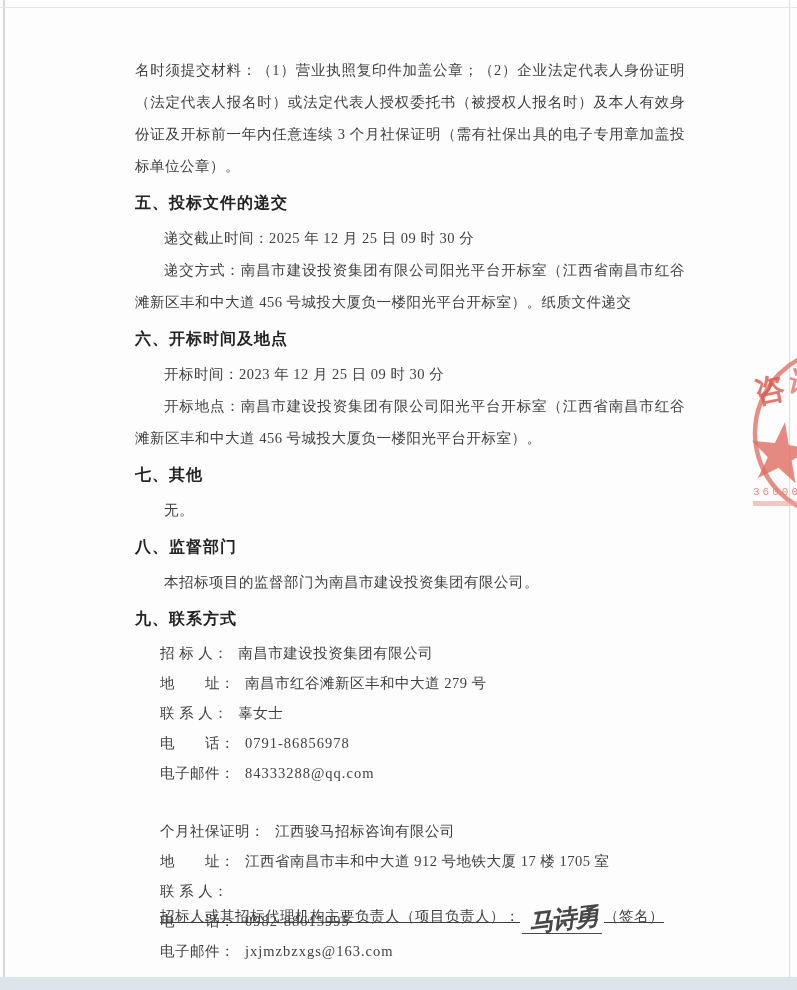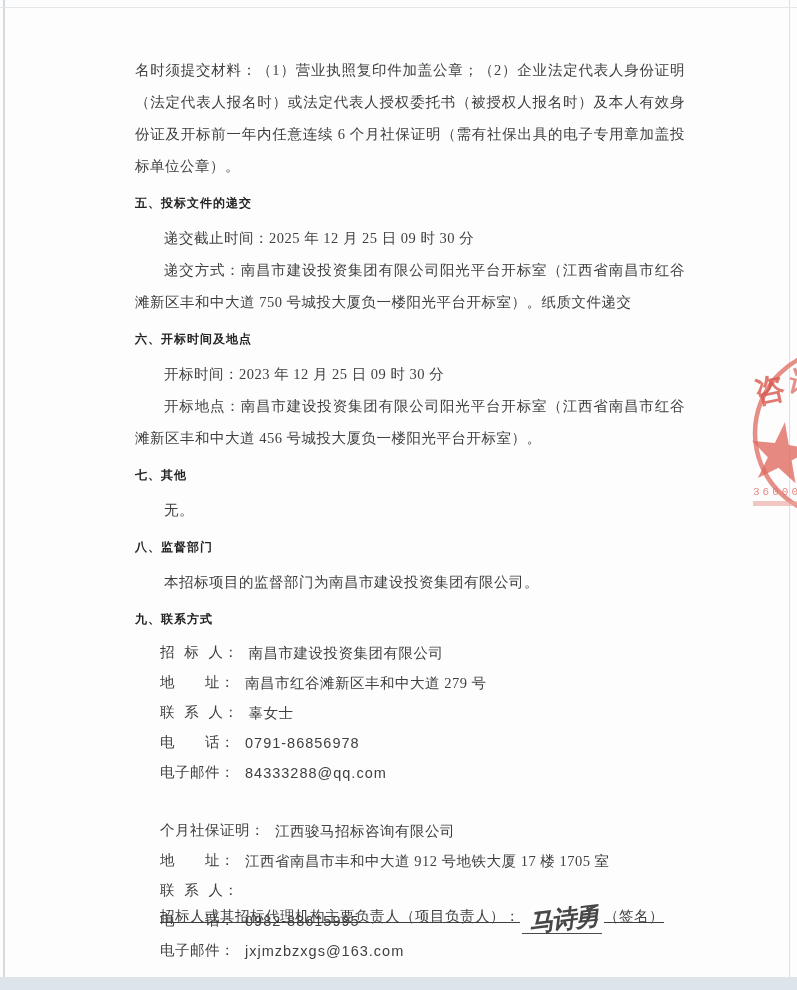--- a/index.html
+++ b/index.html
@@ -26,37 +26,37 @@
   }
   p.body{
     margin:0;
     line-height:32px;
     text-align:justify;
     letter-spacing:.5px;
   }
   p.indent{text-indent:2em;}
   h2.sec{
     font-family:"Liberation Sans","DejaVu Sans",sans-serif;
-    font-size:12px;
+    font-size:16px;
     font-weight:bold;
     color:#232323;
     letter-spacing:1px;
     margin:9px 0 7px 0;
     line-height:24px;
   }
   .row{
     display:flex;
     line-height:30px;
     margin:0 0 0 25px;
     letter-spacing:.5px;
     white-space:pre;
   }
-  .row .lbl{flex:0 0 auto;font-family:Liberation Mono, monospace;}
+  .row .lbl{flex:0 0 auto;}
   .row .val{margin-left:10px;}
-  .row .val.mono{font-family:Liberation Sans, sans-serif;letter-spacing:1px;}
+  .row .val.mono{font-family:Liberation Serif, serif;letter-spacing:1px;}
   .agency-block{margin-top:28px;}
 
   .sign-line{
     position:absolute;
     left:160px;top:900px;
     width:560px;
     font-size:14.5px;
     letter-spacing:.5px;
     white-space:nowrap;
   }
@@ -93,25 +93,25 @@
 
 <div class="scan">
 
   <div class="edge-left"></div>
   <div class="edge-right"></div>
   <div class="edge-top"></div>
   <div class="edge-bottom"></div>
 
   <div class="content">
 
-    <p class="body">名时须提交材料：（1）营业执照复印件加盖公章；（2）企业法定代表人身份证明（法定代表人报名时）或法定代表人授权委托书（被授权人报名时）及本人有效身份证及开标前一年内任意连续 6 个月社保证明（需有社保出具的电子专用章加盖投标单位公章）。</p>
+    <p class="body">名时须提交材料：（1）营业执照复印件加盖公章；（2）企业法定代表人身份证明（法定代表人报名时）或法定代表人授权委托书（被授权人报名时）及本人有效身份证及开标前一年内任意连续 3 个月社保证明（需有社保出具的电子专用章加盖投标单位公章）。</p>
 
     <h2 class="sec">五、投标文件的递交</h2>
     <p class="body indent">递交截止时间：2025 年 12 月 25 日 09 时 30 分</p>
-    <p class="body indent">递交方式：南昌市建设投资集团有限公司阳光平台开标室（江西省南昌市红谷滩新区丰和中大道 750 号城投大厦负一楼阳光平台开标室）。纸质文件递交</p>
+    <p class="body indent">递交方式：南昌市建设投资集团有限公司阳光平台开标室（江西省南昌市红谷滩新区丰和中大道 456 号城投大厦负一楼阳光平台开标室）。纸质文件递交</p>
 
     <h2 class="sec">六、开标时间及地点</h2>
     <p class="body indent">开标时间：2023 年 12 月 25 日 09 时 30 分</p>
     <p class="body indent">开标地点：南昌市建设投资集团有限公司阳光平台开标室（江西省南昌市红谷滩新区丰和中大道 456 号城投大厦负一楼阳光平台开标室）。</p>
 
     <h2 class="sec">七、其他</h2>
     <p class="body indent">无。</p>
 
     <h2 class="sec">八、监督部门</h2>
     <p class="body indent">本招标项目的监督部门为南昌市建设投资集团有限公司。</p>

